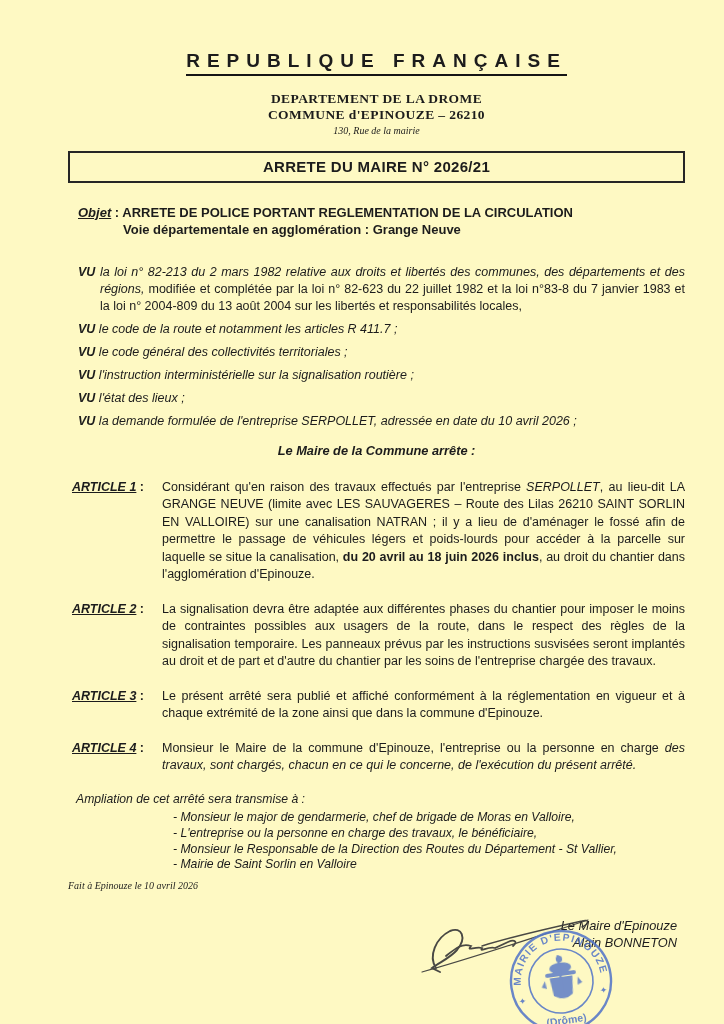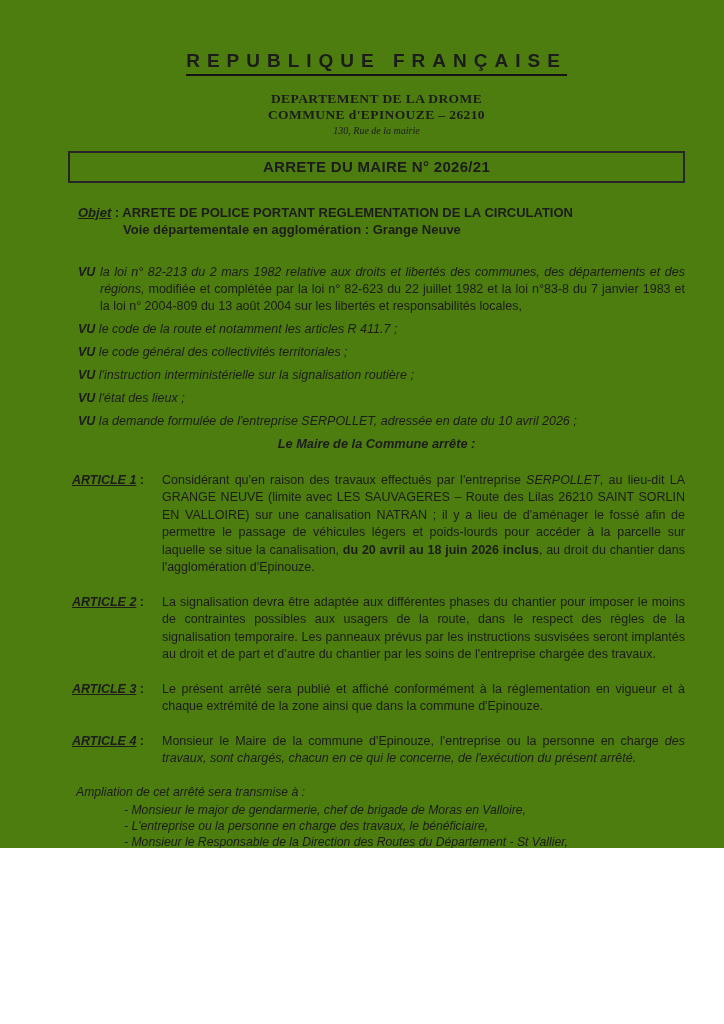--- a/index.html
+++ b/index.html
@@ -1,19 +1,19 @@
 <!DOCTYPE html>
 <html><head>
 <meta charset="utf-8">
 <style>
   html,body{margin:0;padding:0;background:#ffffff;}
   .page{
-    width:724px;height:848px;box-sizing:border-box;
+    width:724px;height:1024px;box-sizing:border-box;
     padding:50px 39px 0 68px;position:relative;overflow:hidden;
-    background:#4d7c0f;color:#1c1c1c;
+    background:#fef9c3;color:#1c1c1c;
     font-family:"Liberation Sans",sans-serif;font-size:12.5px;
   }
   
   .republic{text-align:center;font-size:19px;font-weight:bold;letter-spacing:7px;}
   .republic span{border-bottom:2px solid #151515;padding-bottom:3px;white-space:nowrap;}
   .hdr-serif{font-family:"Liberation Serif",serif;text-align:center;font-weight:bold;
              font-size:13.5px;letter-spacing:.4px;line-height:1.18;}
   .dept{margin-top:19px;}
   .address{font-family:"Liberation Serif",serif;text-align:center;font-style:italic;
            font-size:10px;margin-top:2px;}
@@ -24,32 +24,32 @@
   .objet-label{font-style:italic;text-decoration:underline;}
   .objet-line2{padding-left:45px;}
   
   .vu-list{margin:25px 0 0 10px;}
   .vu-item{padding-left:22px;text-indent:-22px;line-height:1.36;margin-bottom:6px;
            text-align:justify;}
   .vu-label{font-weight:bold;font-style:italic;}
   .it{font-style:italic;}
   
   .decree-line{text-align:center;font-weight:bold;font-style:italic;font-size:12.8px;
-               margin-top:6px;}
+               margin-top:13px;}
   
   .article{display:flex;margin:17px 0 0 4px;line-height:1.4;}
   .article.first{margin-top:21px;}
   .a-label{width:90px;flex:none;}
   .lbl{font-weight:bold;font-style:italic;text-decoration:underline;}
   .a-colon{font-weight:bold;}
   .a-body{flex:1;text-align:justify;}
   .a-body b{font-weight:bold;}
   
   .amp{margin:17px 0 0 8px;font-style:italic;font-size:12.2px;line-height:1.3;}
-  .amp-items{margin-left:48px;margin-top:2px;font-style:italic;}
+  .amp-items{margin-left:97px;margin-top:2px;font-style:italic;}
   
   .closing{position:relative;height:175px;margin-top:7px;}
   .fait{font-style:italic;font-size:10px;padding-right:8px;font-family:Liberation Serif, serif;}
   .signer{text-align:right;font-style:italic;font-size:12.8px;line-height:1.3;
           margin-top:27px;padding-right:8px;}
   .sig-svg{position:absolute;left:348px;top:22px;}
   .stamp-svg{position:absolute;left:437px;top:45px;}
 </style>
 </head>
 <body>
@@ -102,20 +102,21 @@
     <div class="a-label"><span class="lbl">ARTICLE 4</span><span class="a-colon"> :</span></div>
     <div class="a-body"><span>Monsieur le Maire de la commune d'Epinouze, l'entreprise ou la personne en charge </span><span class="it">des travaux, sont chargés, chacun en ce qui le concerne, de l'exécution du présent arrêté.</span></div>
   </div>
 
   <div class="amp">
     <div>Ampliation de cet arrêté sera transmise à :</div>
     <div class="amp-items">
       <div>- Monsieur le major de gendarmerie, chef de brigade de Moras en Valloire,</div>
       <div>- L'entreprise ou la personne en charge des travaux, le bénéficiaire,</div>
       <div>- Monsieur le Responsable de la Direction des Routes du Département - St Vallier,</div>
+      <div>- Mairie de Saint Sorlin en Valloire</div>
     </div>
   </div>
 
   <div class="closing">
     <div class="fait">Fait à Epinouze le 10 avril 2026</div>
     <div class="signer">
       <div>Le Maire d'Epinouze</div>
       <div>Alain BONNETON</div>
     </div>
 

